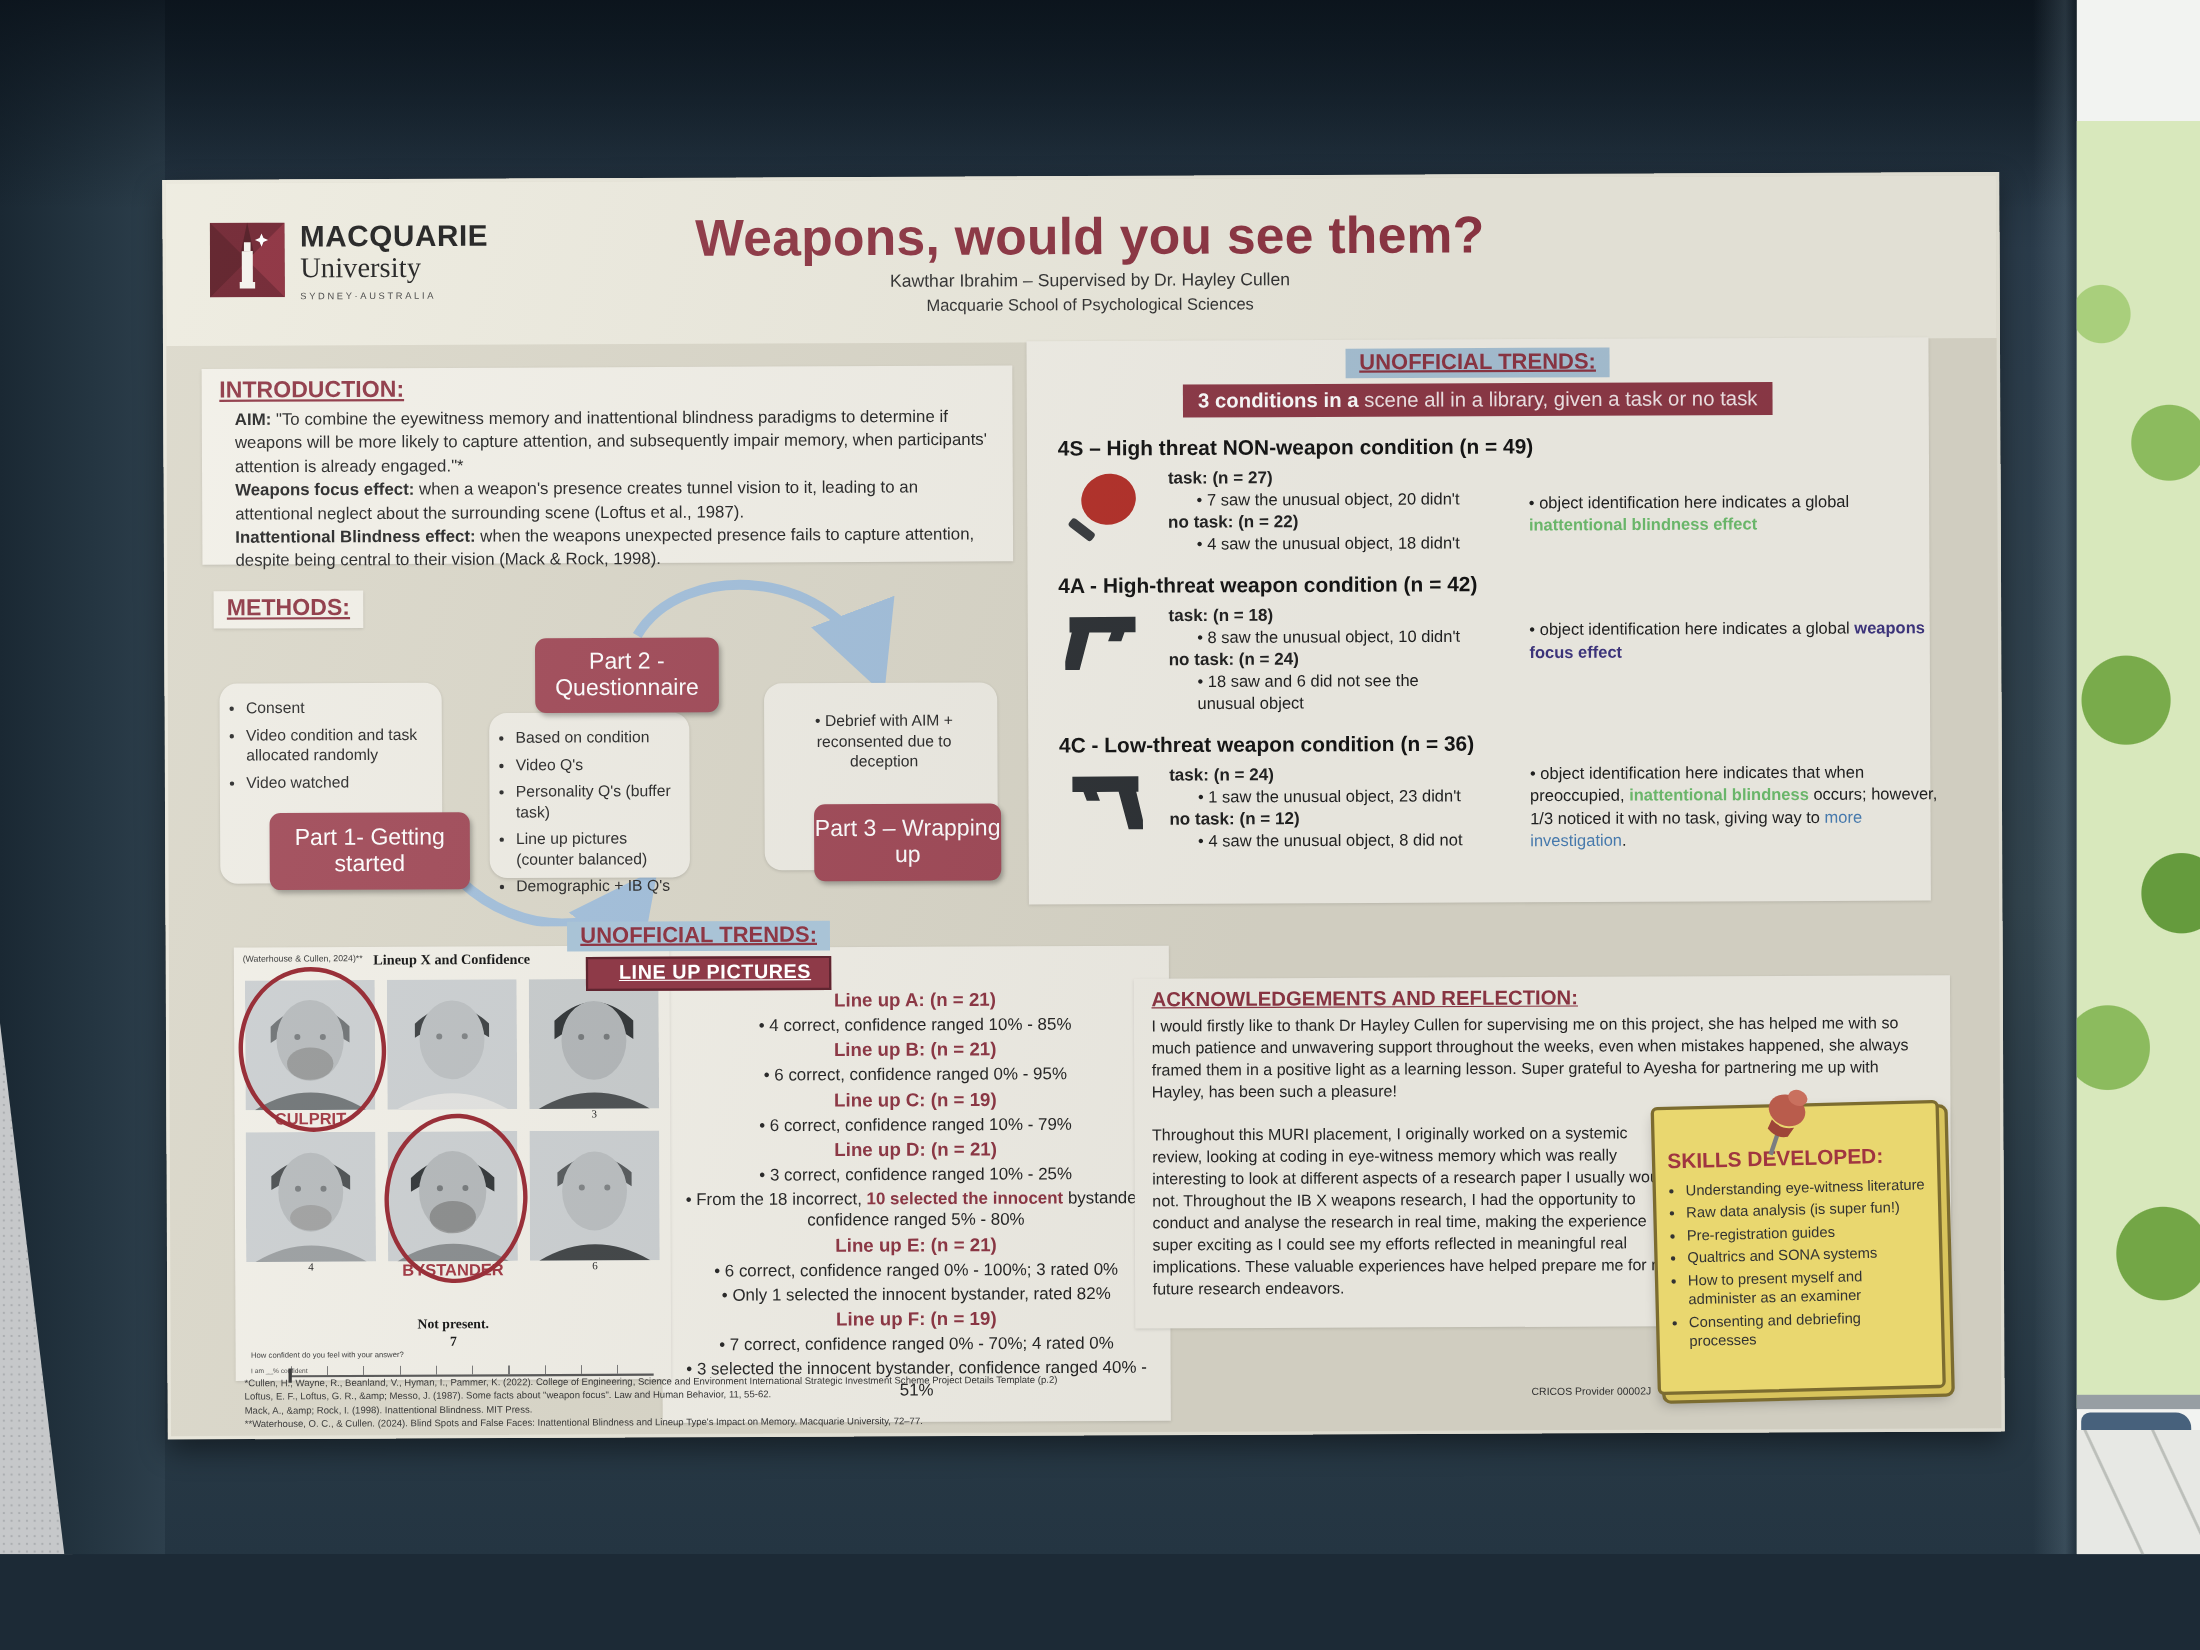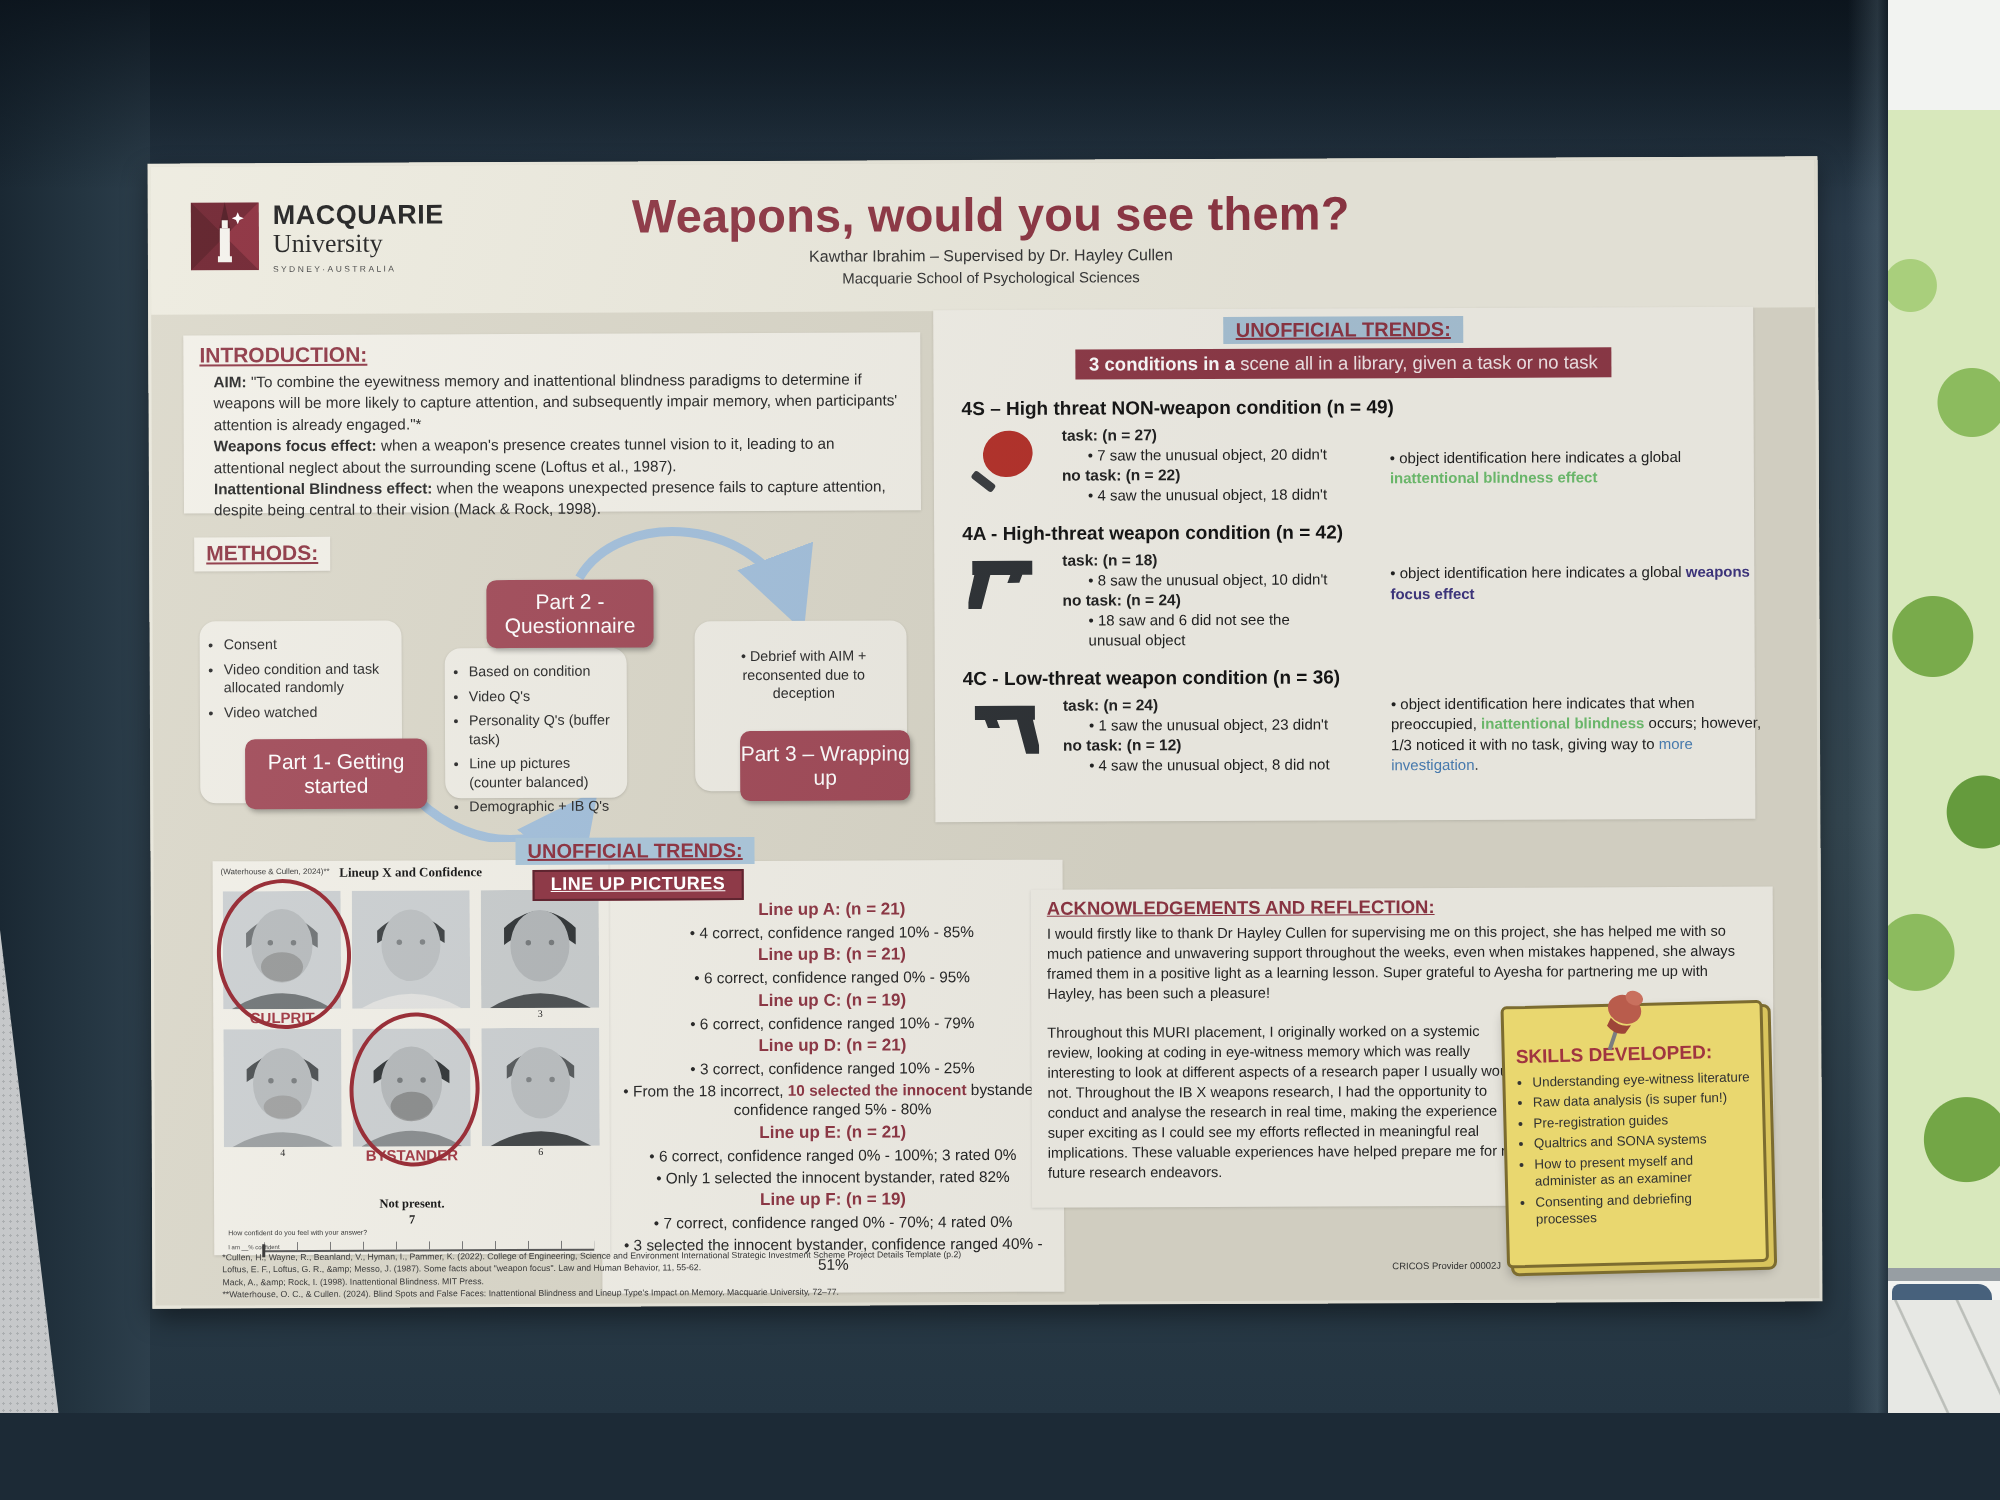--- a/index.html
+++ b/index.html
@@ -91,21 +91,21 @@
   .cond .note::before{content:"•  ";}
   .g{color:#6fbf6f;font-weight:bold;}
   .pu{color:#3f3680;font-weight:bold;}
   .bu{color:#4a7fb5;}
   .c1 .note{top:52px;} .c2 .note{top:42px;} .c3 .note{top:28px;}
   
   .results-panel{left:450px;top:700px;width:462px;height:432px;}
   .lineup-panel{left:62px;top:698px;width:396px;height:394px;}
   .lt-head{position:absolute;left:365px;top:676px;background:#a9c3d6;padding:2px 12px;font-size:20px;z-index:5;}
   .lt-badge{position:absolute;left:382px;top:708px;background:#8e3a48;border:2px solid #5f2530;color:#fff;
-    padding:2px 16px 4px 16px;font-size:18px;font-weight:bold;letter-spacing:.5px;z-index:5;text-decoration:underline;}
+    padding:2px 16px 4px 28px;font-size:18px;font-weight:bold;letter-spacing:.5px;z-index:5;text-decoration:underline;}
   .lp-credit{position:absolute;left:8px;top:6px;font-size:8px;color:#333;}
   .lp-title{position:absolute;left:0;top:4px;width:100%;text-align:center;
     font-family:"Liberation Serif",serif;font-weight:bold;font-size:13px;color:#111;}
   .faces{position:absolute;left:10px;top:30px;width:376px;display:grid;
     grid-template-columns:repeat(3,118px);grid-column-gap:11px;grid-row-gap:2px;}
   .fcell{position:relative;height:136px;}
   .fcell svg{display:block;}
   .flabel{height:16px;text-align:center;font-family:"Liberation Serif",serif;font-size:10px;color:#222;}
   .flabel.big{font-family:"Liberation Sans",sans-serif;font-weight:bold;color:#a03540;font-size:15px;}
   .ring{position:absolute;border:4px solid #993039;border-radius:50%;z-index:4;}

